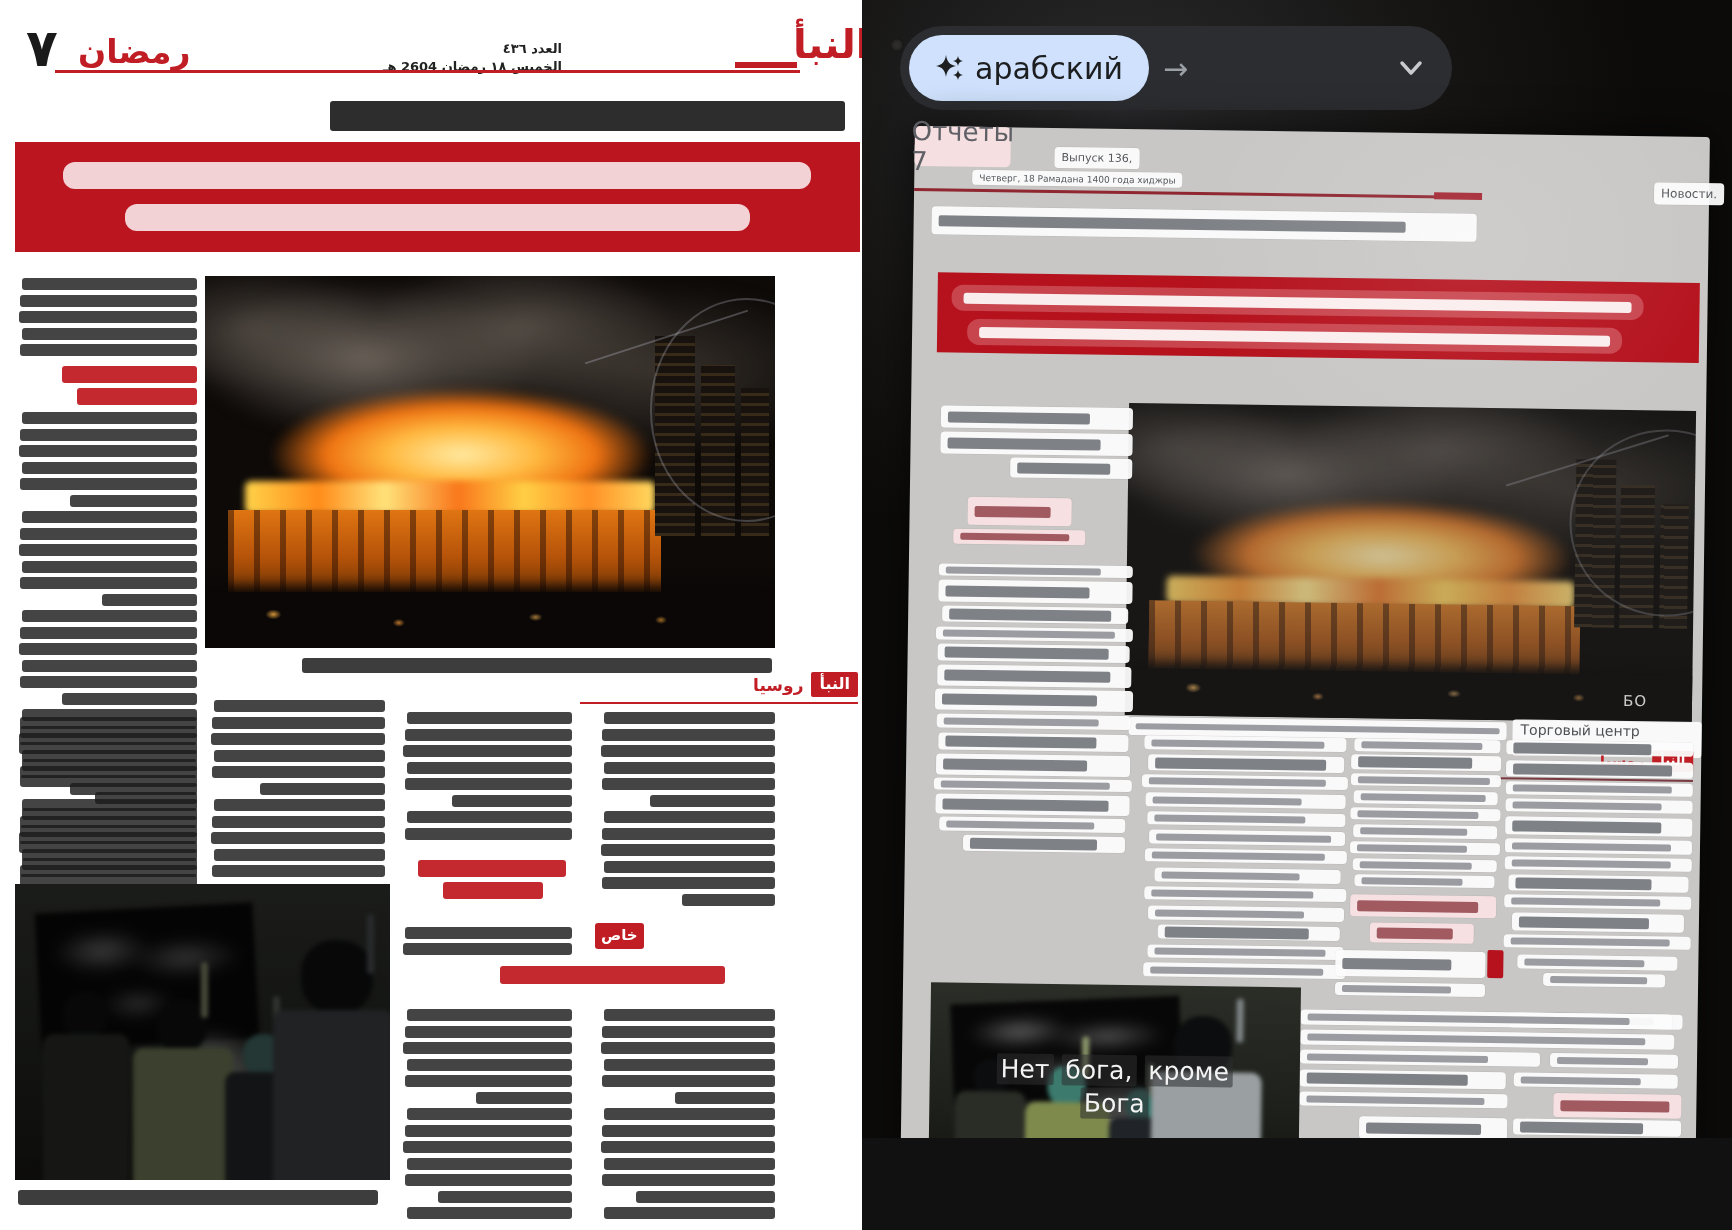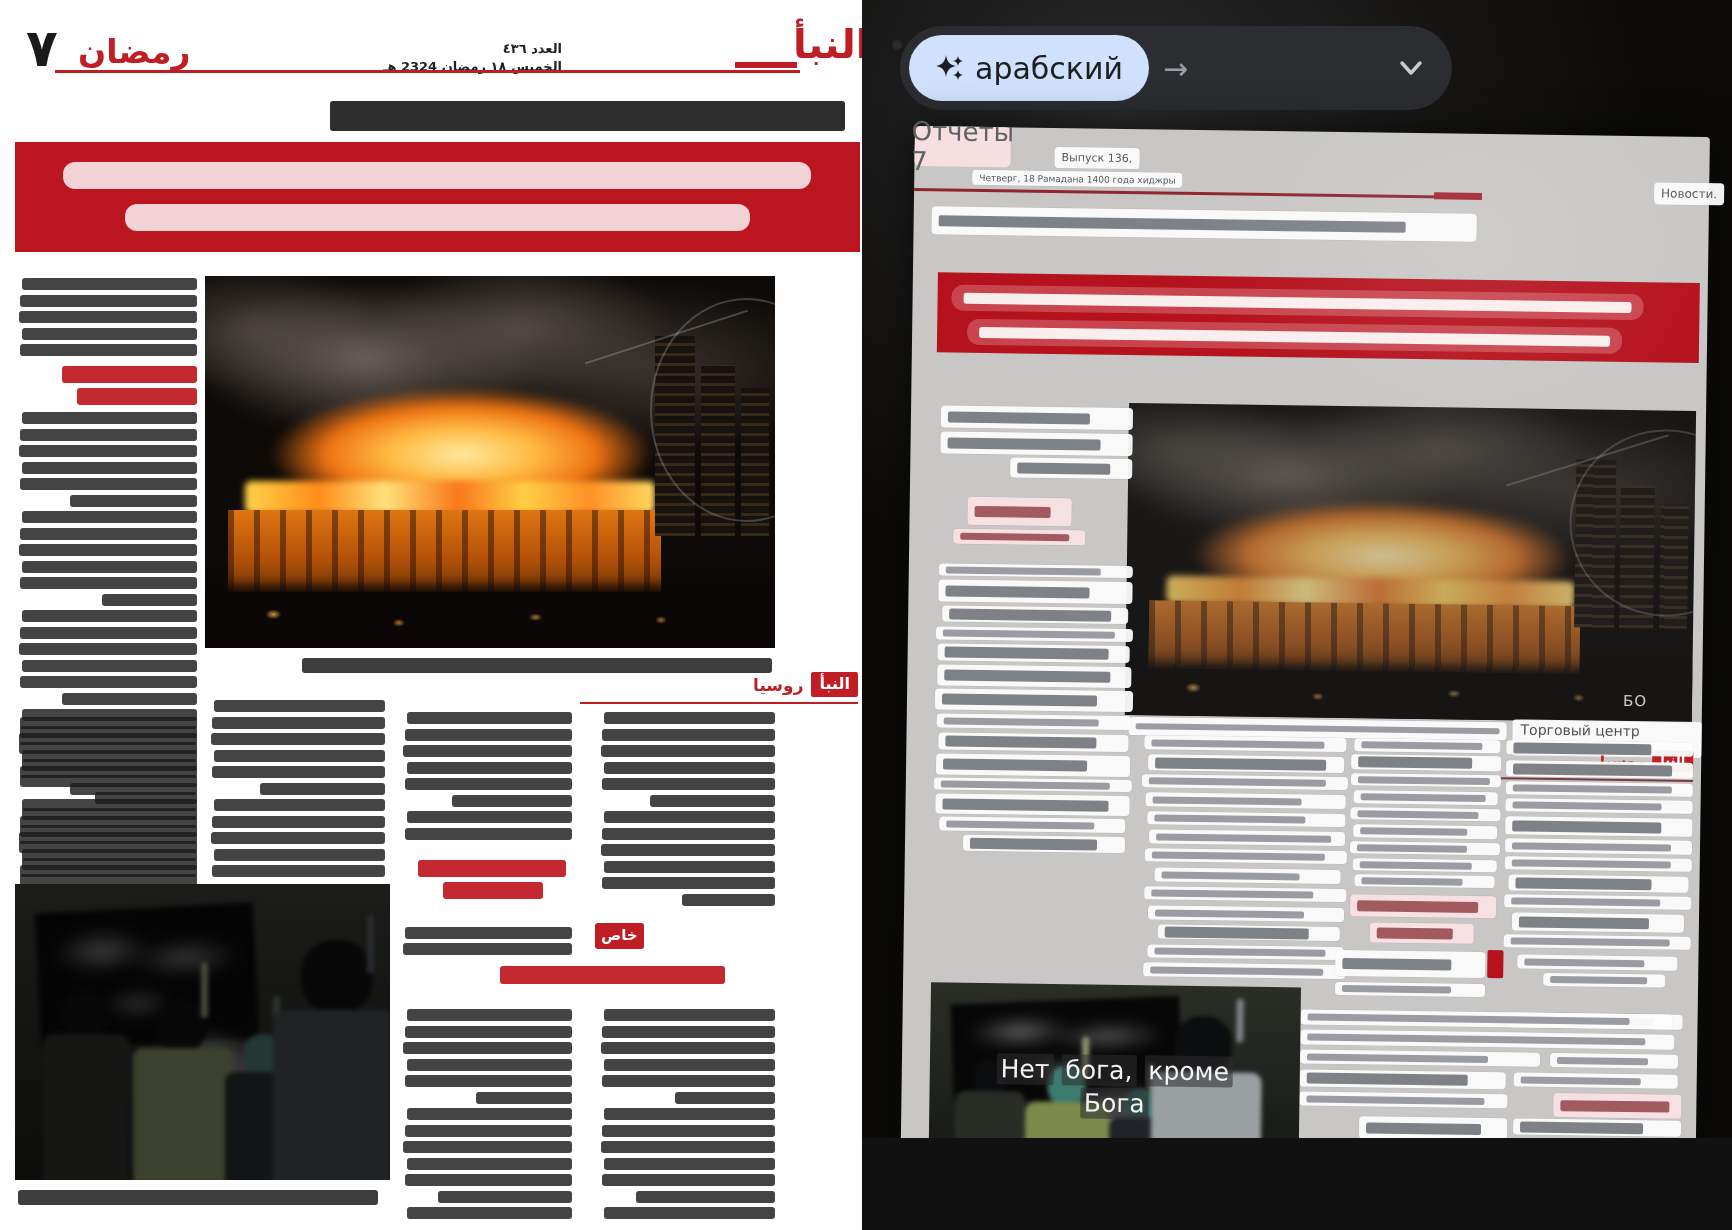--- a/index.html
+++ b/index.html
@@ -127,21 +127,21 @@
 </head>
 <body>
 
 <div id="canvas">
 
   <div id="left-page">
     <div class="abs ar" id="lp-pagenum">٧</div>
     <div class="abs ar" id="lp-section">رمضان</div>
     <div class="abs ar" id="lp-issue">
       <div>العدد ٤٣٦</div>
-      <div>الخميس ١٨ رمضان 2324 هـ</div>
+      <div>الخميس ١٨ رمضان 2604 هـ</div>
     </div>
     <div class="abs" id="lp-redline"></div>
     <div class="abs" id="lp-redline-tail"></div>
     <div class="abs ar" id="lp-masthead">النبأ</div>
 
     <div class="abs redact" style="left:330px;top:101px;width:515px;height:30px;"></div>
 
     <div class="abs" id="lp-banner">
       <div class="abs redact white" style="left:48px;top:20px;width:748px;height:27px;"></div>
       <div class="abs redact white" style="left:110px;top:62px;width:625px;height:27px;"></div>

